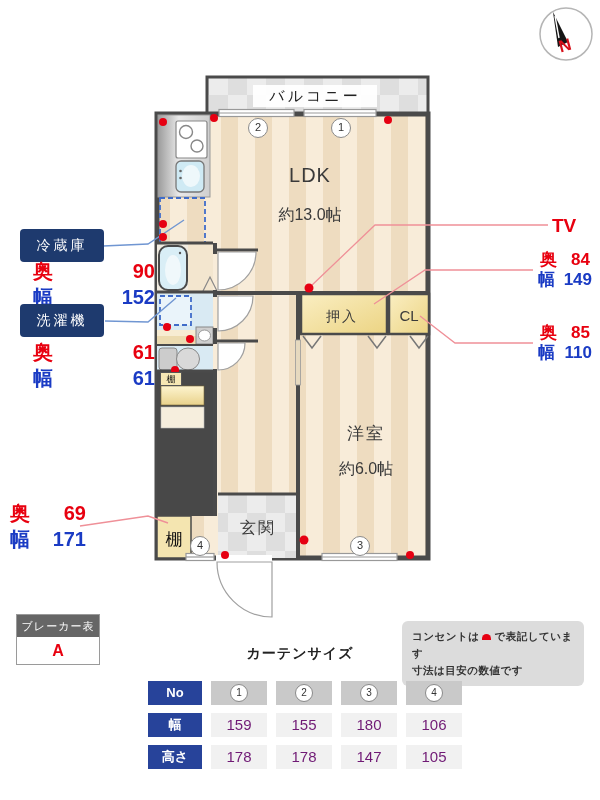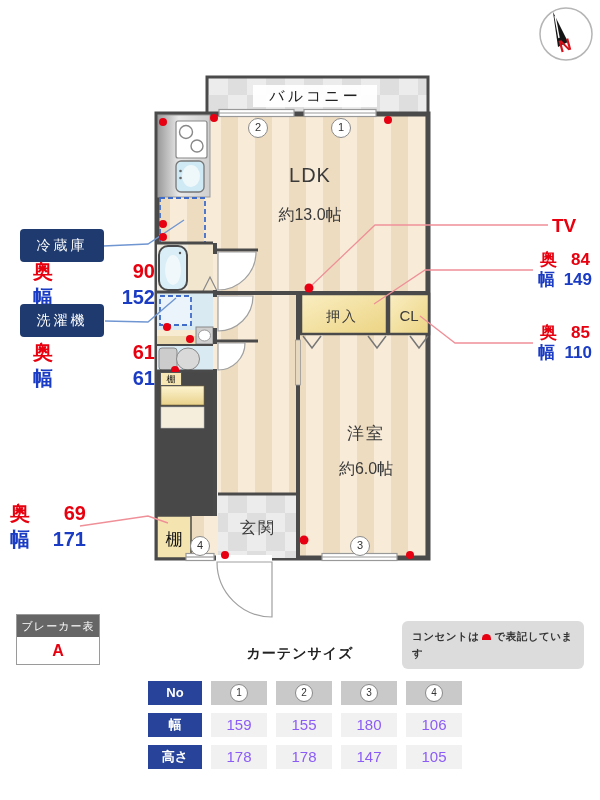--- a/index.html
+++ b/index.html
@@ -23,21 +23,21 @@
   .outlet-glyph{display:inline-block;width:9px;height:6px;background:#e60012;
                 border-radius:5px 5px 0 0;margin:0 3px;}
   .breaker{width:84px;border:1px solid #9a9a9a;box-sizing:border-box;}
   .breaker .hd{background:#666;color:#fff;font-size:11px;text-align:center;line-height:22px;height:22px;letter-spacing:1px;}
   .breaker .bd{background:#fff;color:#e8000f;font-size:16px;font-weight:bold;text-align:center;line-height:27px;height:27px;}
   .curtain-table{display:grid;grid-template-columns:54px 56px 56px 56px 56px;
                  grid-template-rows:24px 24px 24px;column-gap:9px;row-gap:8px;}
   .ct-head{background:#27439a;color:#fff;font-size:13px;font-weight:bold;text-align:center;line-height:24px;}
   .ct-col{background:#c9c9c9;display:flex;align-items:center;justify-content:center;}
   .ct-col .marker{width:18px;height:18px;line-height:15px;font-size:10px;}
-  .ct-val{background:#f1f1f1;color:#8b5cf6;font-size:15px;text-align:center;line-height:24px;}
+  .ct-val{background:#f1f1f1;color:#701a75;font-size:15px;text-align:center;line-height:24px;}
   .credit{font-family:"Liberation Mono","DejaVu Sans Mono",monospace;font-size:12px;
           font-weight:bold;letter-spacing:1px;color:#111;text-align:right;}
   .n-label{color:#d6101a;font-size:17px;font-weight:bold;transform:rotate(-15deg);}
 </style>
 </head>
 <body>
 
 <div id="stage">
 
 <svg width="600" height="800" viewBox="0 0 600 800">
@@ -260,20 +260,21 @@
   <span>110</span>
 </div>
 
 <div class="abs breaker" style="left:16px;top:614px;">
   <div class="hd">ブレーカー表記</div>
   <div class="bd">A</div>
 </div>
 
 <div class="abs note-box" style="left:402px;top:621px;width:162px;">
   <div><span>コンセントは</span><span class="outlet-glyph"></span><span>で表記しています</span></div>
+  <div>寸法は目安の数値です</div>
 </div>
 
 <div class="abs" style="left:225px;top:645px;width:150px;text-align:center;font-size:14px;font-weight:600;color:#222;letter-spacing:1px;">カーテンサイズ</div>
 <div class="abs curtain-table" style="left:148px;top:681px;">
   <div class="ct-head">No</div>
   <div class="ct-col">
         <span class="marker">1</span>
       </div>
   <div class="ct-col">
         <span class="marker">2</span>

